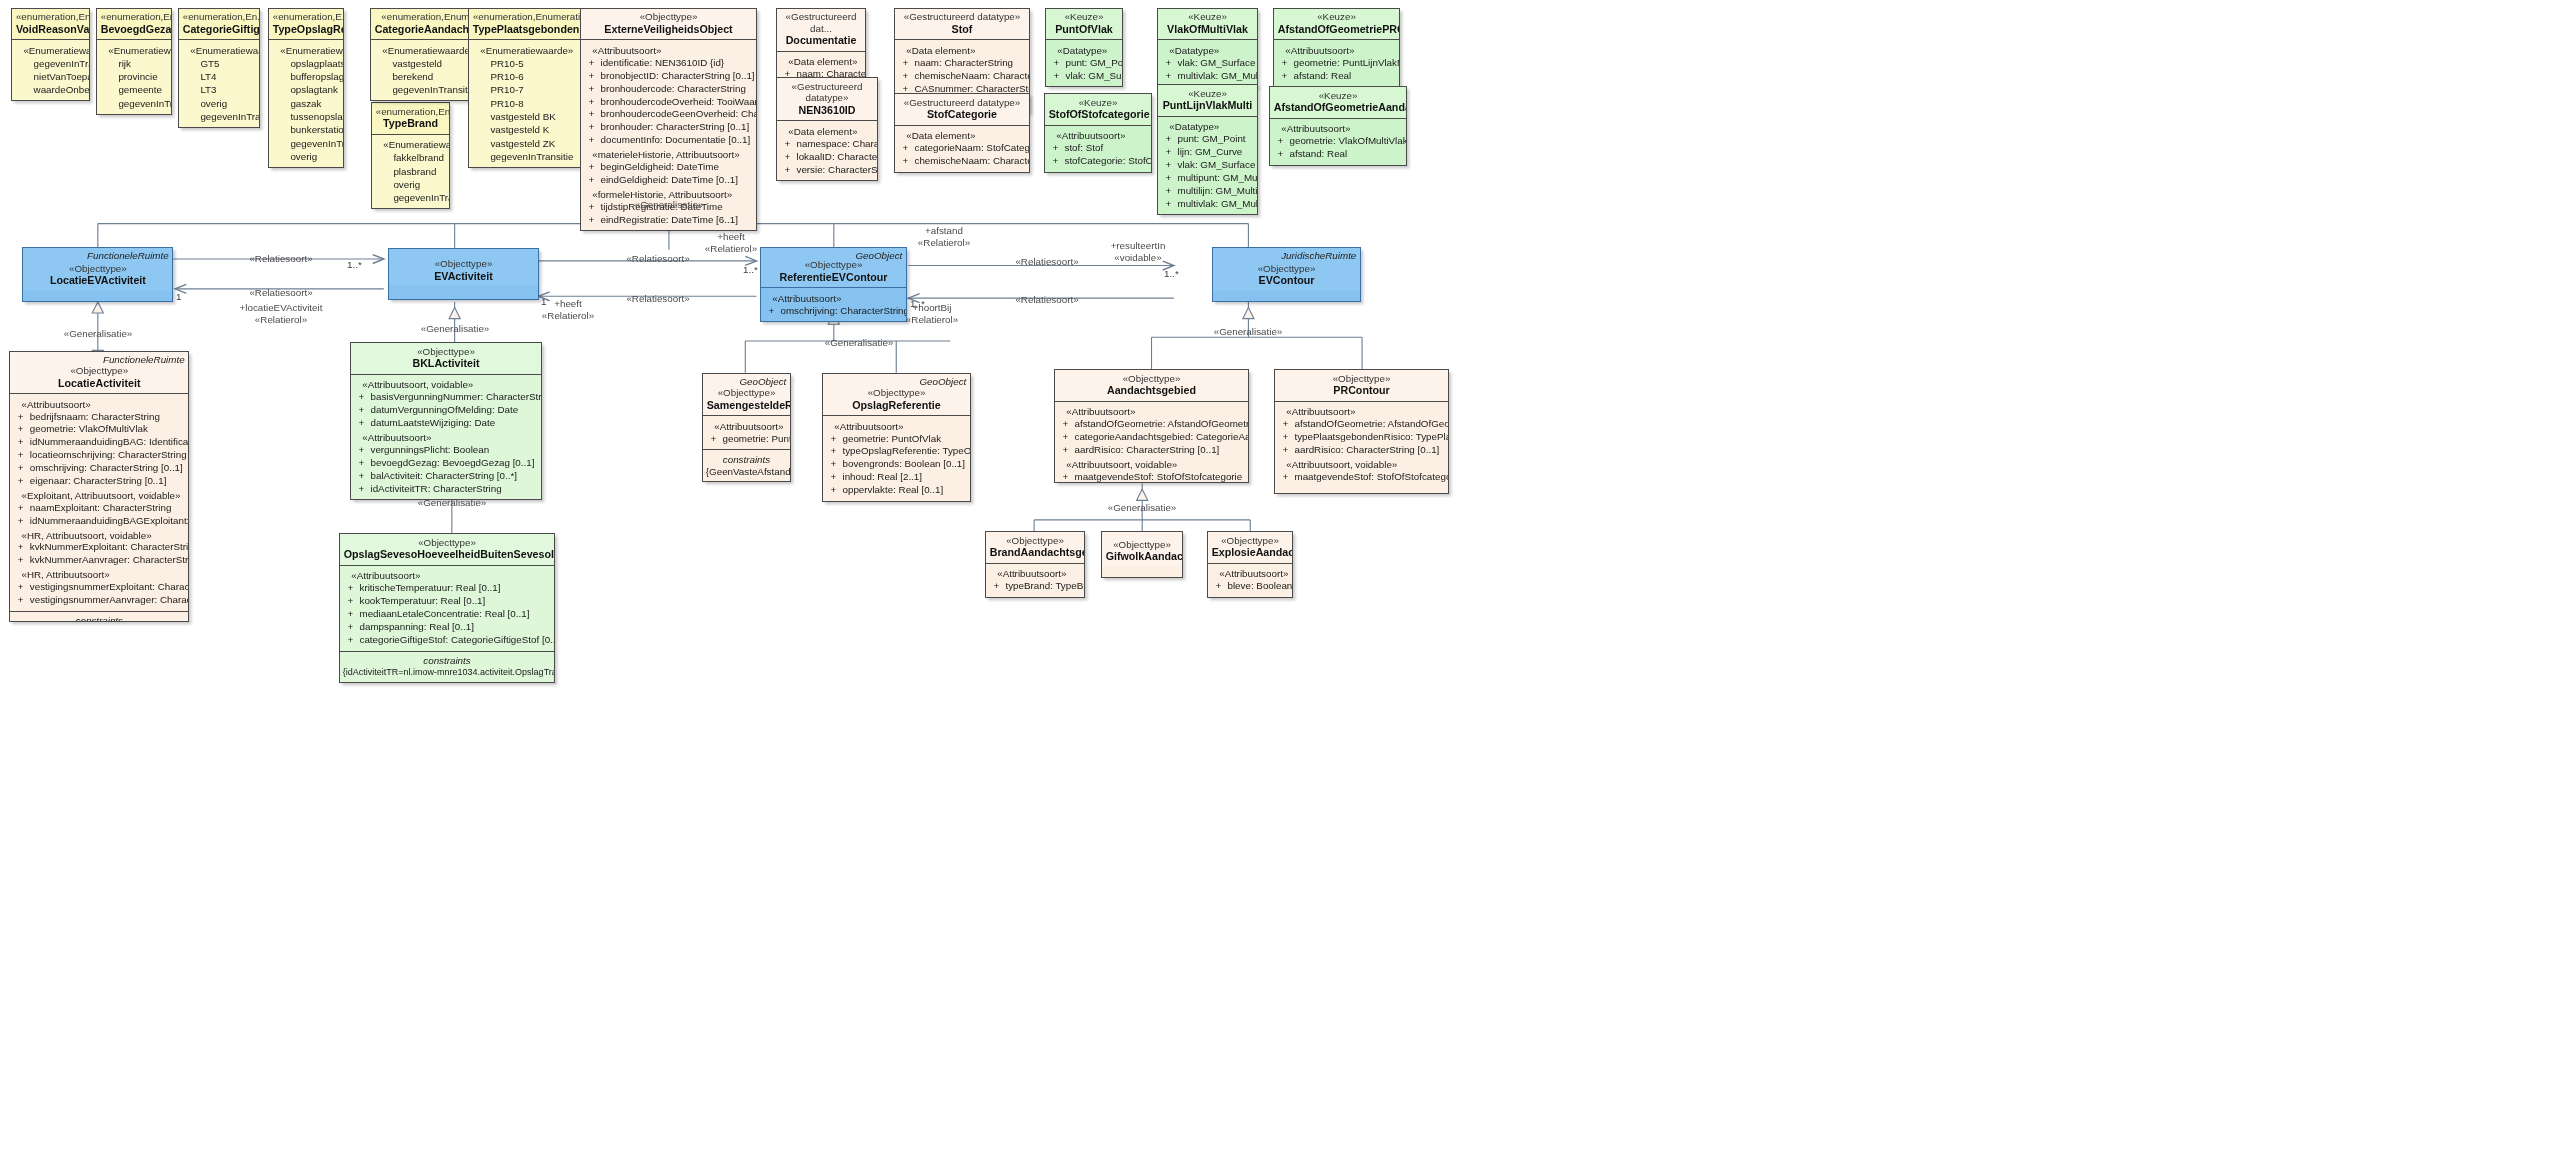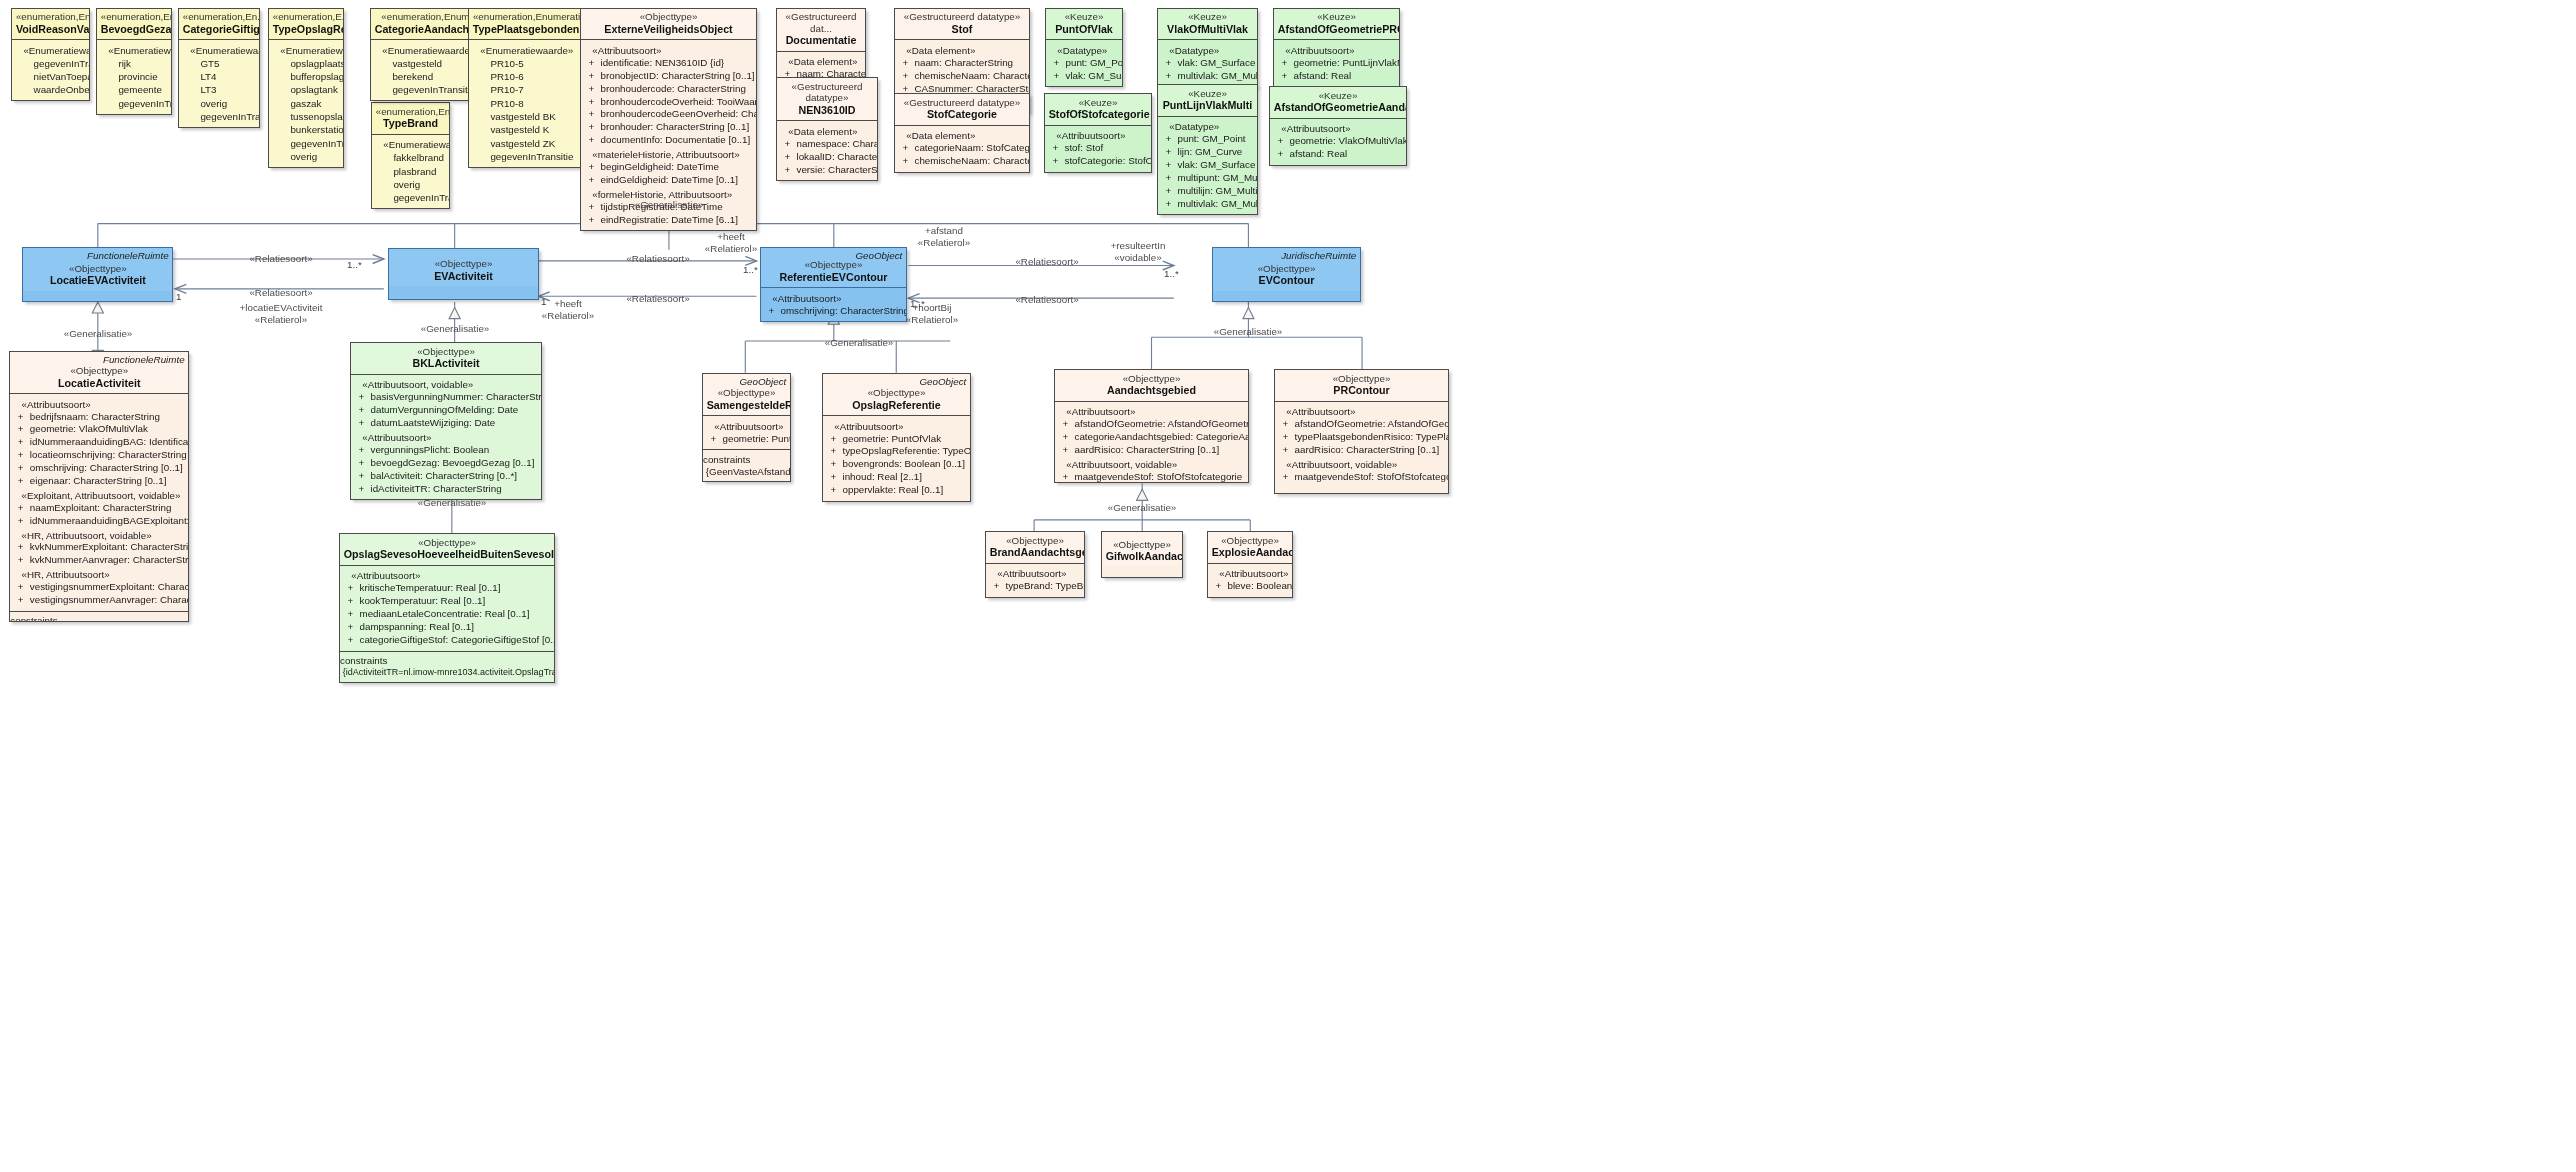--- a/index.html
+++ b/index.html
@@ -71,20 +71,22 @@
   }
   .node .attr .vis { width: 12px; flex: 0 0 12px; text-align: left; padding-left: 2.8px;}
   .node .attr .txt { flex: 1 1 auto; }
   .node .enumval {
     padding: 0 1.9px 0 18.6px;
     font-size: 9.8px;
     line-height: 1.36;
     white-space: nowrap;
   }
   .node .constraints-title {
+    text-align: center;
+    font-style: italic;
     font-size: 9.8px;
     padding: 1.9px 0 0.9px 0;
   }
   .node .constraint {
     font-size: 9.8px;
     padding: 0 2.8px;
     line-height: 1.3;
     white-space: nowrap;
   }
   .node .constraint.ctr { text-align: center; }

